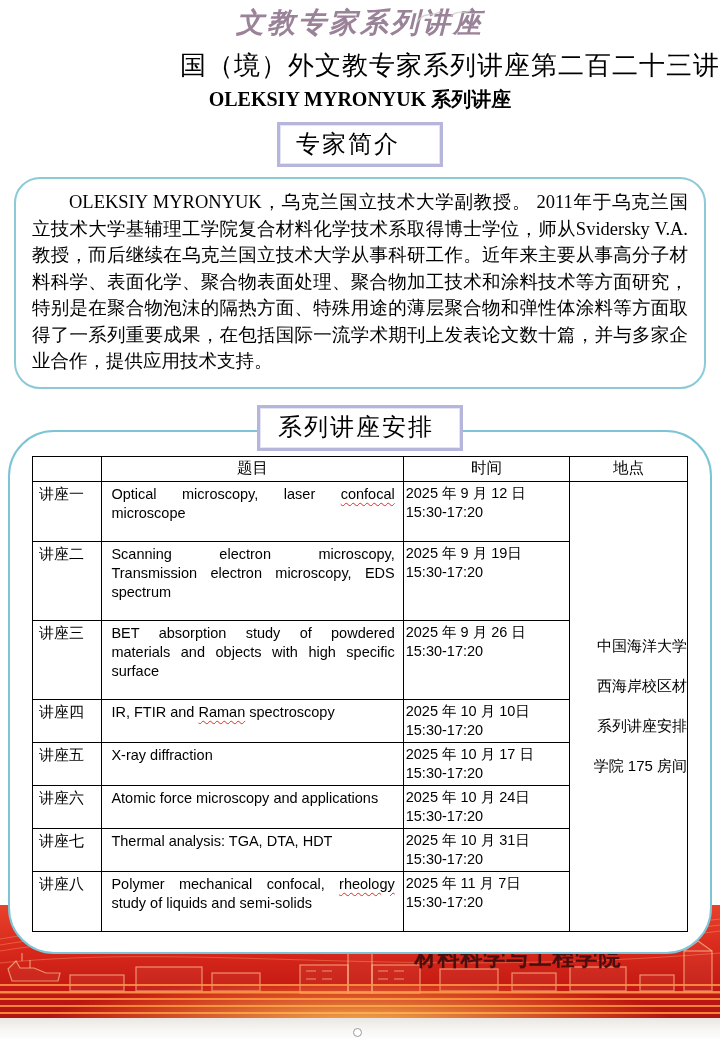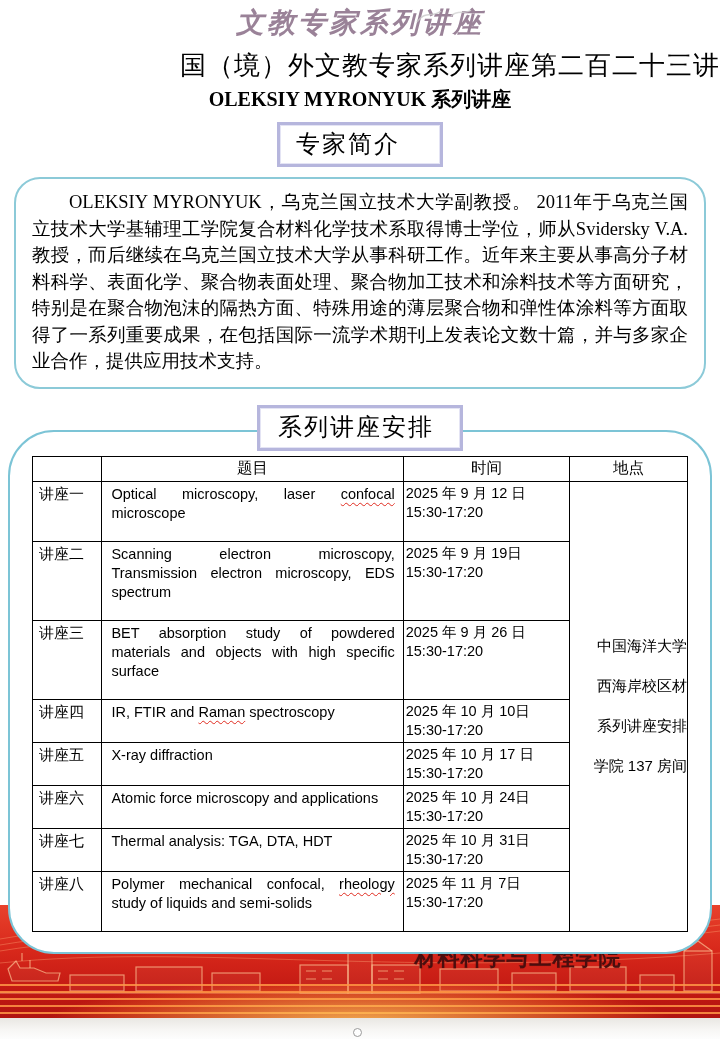--- a/index.html
+++ b/index.html
@@ -230,21 +230,21 @@
     <td class="lect-label">讲座一</td>
     <td class="topic"><span>Optical microscopy, laser </span><span class="misspell">confocal</span><span> microscope</span></td>
     <td class="time">
       <div>2025 年 9 月 12 日</div>
       <div>15:30-17:20</div>
     </td>
   <td class="location" rowspan="8">
             <div>中国海洋大学</div>
             <div>西海岸校区材</div>
             <div>系列讲座安排</div>
-            <div>学院 137 房间</div>
+            <div>学院 175 房间</div>
           </td>
         </tr>
         <tr>
     <td class="lect-label">讲座二</td>
     <td class="topic"><span>Scanning electron microscopy, Transmission electron microscopy, EDS spectrum</span></td>
     <td class="time">
       <div>2025 年 9 月 19日</div>
       <div>15:30-17:20</div>
     </td>
   </tr>

